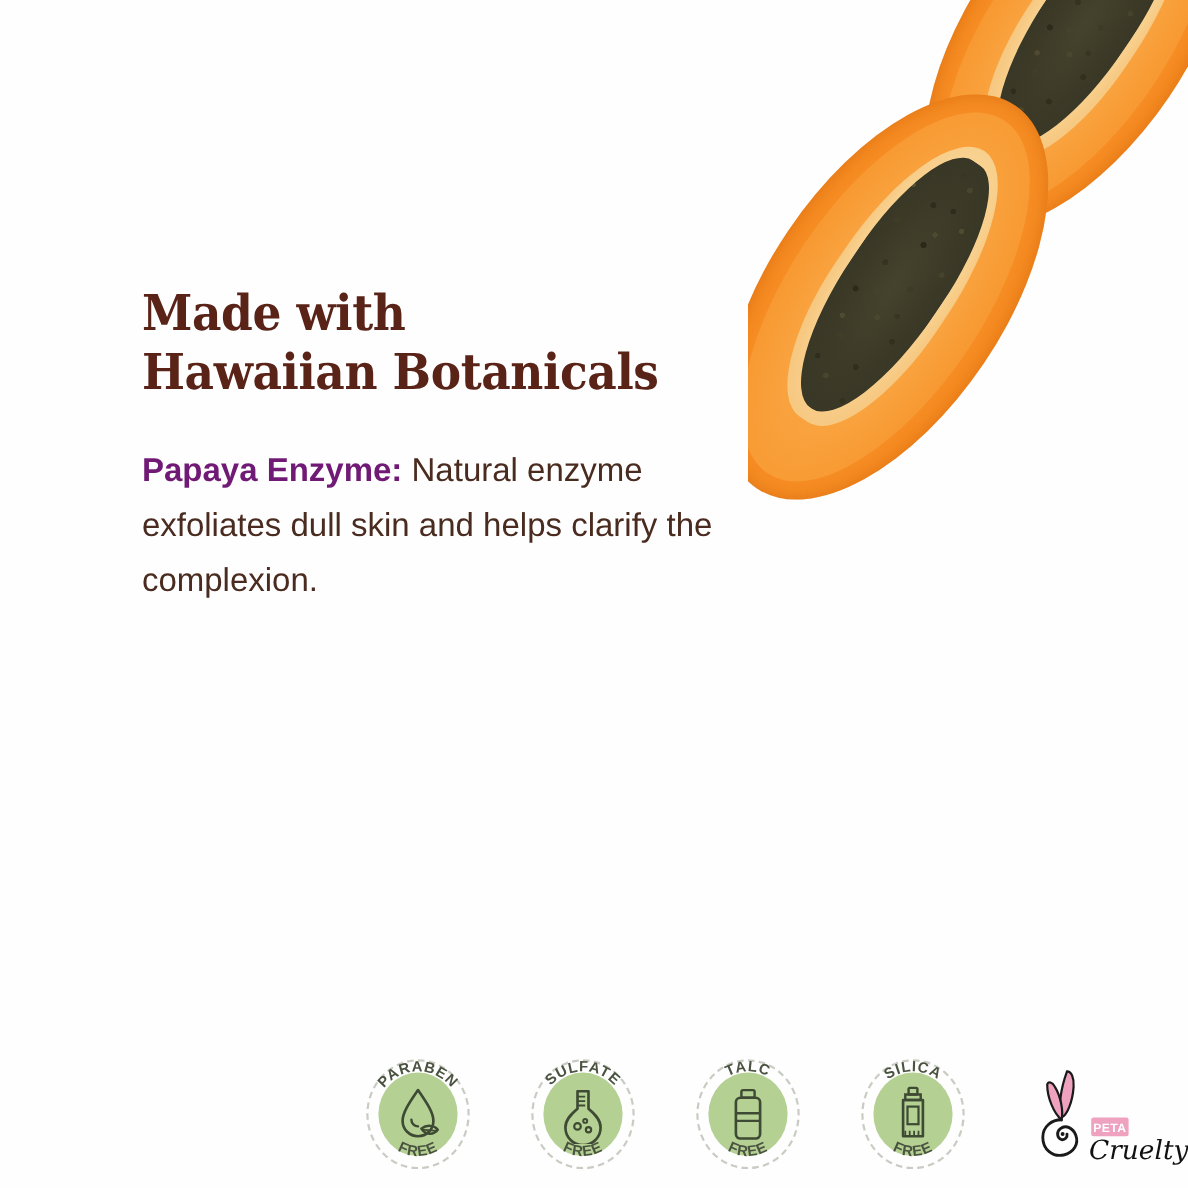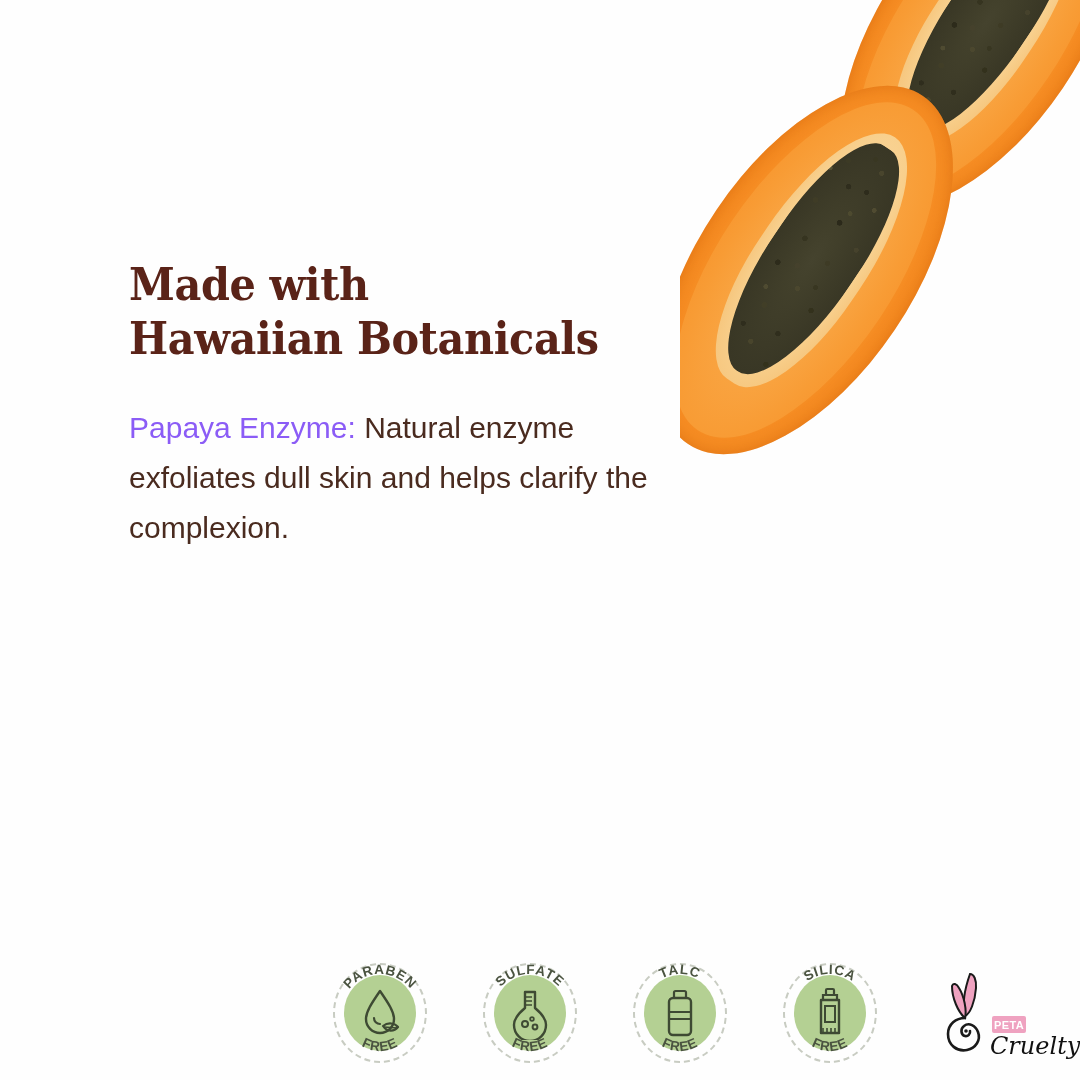--- a/index.html
+++ b/index.html
@@ -151,22 +151,22 @@
     font-family: "Liberation Sans", sans-serif;
     font-size: 30px;
     line-height: 50px;
     color: #4a2b1f;
     font-weight: 400;
     max-width: 560px;
   }
   .para:last-child { margin-bottom: 0; }
 
   .para .lead {
-    font-weight: 400;
-    color: #8b5cf6;
+    font-weight: 700;
+    color: #701a75;
   }
 
   
   .badge-row {
     position: absolute;
     left: 330px;
     top: 955px;
     width: 700px;
     height: 115px;
     display: flex;

